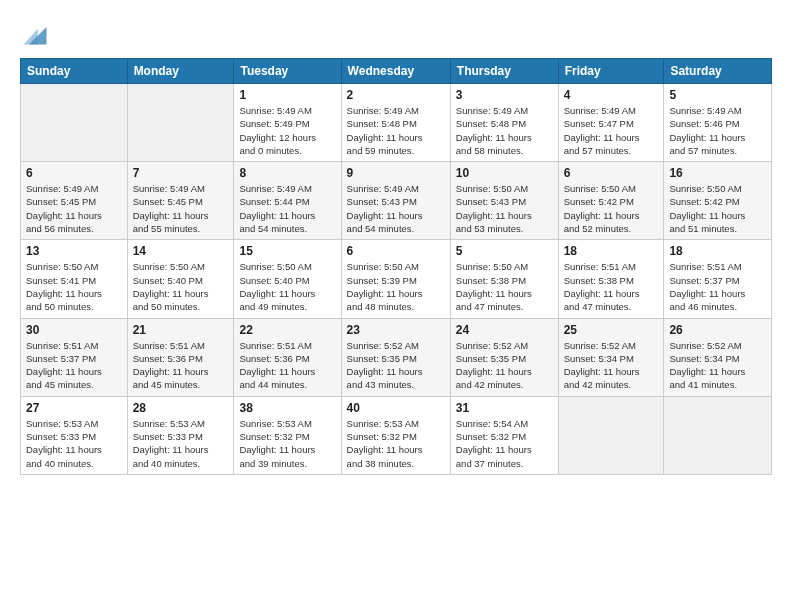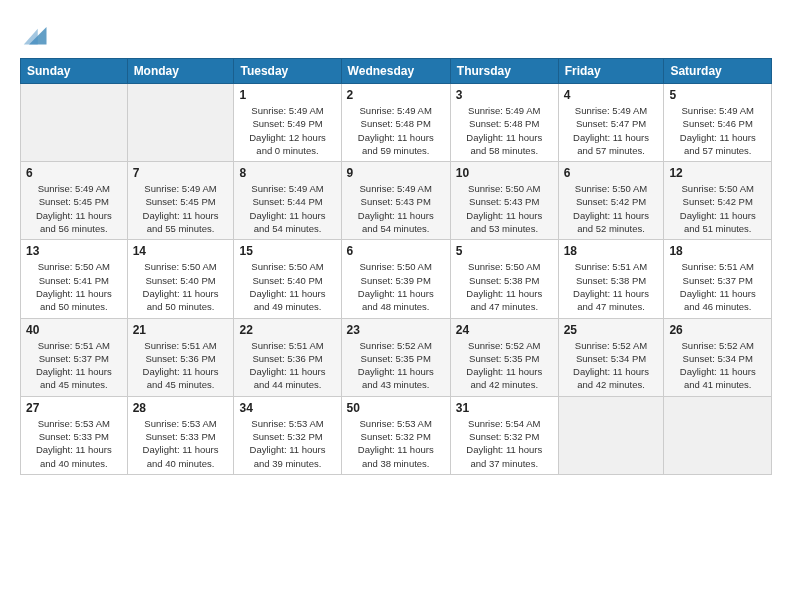--- a/index.html
+++ b/index.html
@@ -89,21 +89,20 @@
     .cell-day {
       font-size: 12px;
       font-weight: bold;
       color: #222;
       margin-bottom: 2px;
     }
     .cell-info {
       font-size: 9.5px;
       color: #333;
       line-height: 1.4;
-      text-align: center;
     }
     .empty-cell {
       background: #f0f0f0 !important;
     }
     .calendar tr:nth-child(even) td.empty-cell {
       background: #e8e8e8 !important;
     }
   </style>
 </head>
 <body>
@@ -184,21 +183,21 @@
           </td>
           <td>
             <div class="cell-day">10</div>
             <div class="cell-info">Sunrise: 5:50 AM<br>Sunset: 5:43 PM<br>Daylight: 11 hours<br>and 53 minutes.</div>
           </td>
           <td>
             <div class="cell-day">6</div>
             <div class="cell-info">Sunrise: 5:50 AM<br>Sunset: 5:42 PM<br>Daylight: 11 hours<br>and 52 minutes.</div>
           </td>
           <td>
-            <div class="cell-day">12</div>
+            <div class="cell-day">16</div>
             <div class="cell-info">Sunrise: 5:50 AM<br>Sunset: 5:42 PM<br>Daylight: 11 hours<br>and 51 minutes.</div>
           </td>
         </tr>
         <tr>
           <td>
             <div class="cell-day">13</div>
             <div class="cell-info">Sunrise: 5:50 AM<br>Sunset: 5:41 PM<br>Daylight: 11 hours<br>and 50 minutes.</div>
           </td>
           <td>
             <div class="cell-day">14</div>
@@ -220,21 +219,21 @@
             <div class="cell-day">18</div>
             <div class="cell-info">Sunrise: 5:51 AM<br>Sunset: 5:38 PM<br>Daylight: 11 hours<br>and 47 minutes.</div>
           </td>
           <td>
             <div class="cell-day">18</div>
             <div class="cell-info">Sunrise: 5:51 AM<br>Sunset: 5:37 PM<br>Daylight: 11 hours<br>and 46 minutes.</div>
           </td>
         </tr>
         <tr>
           <td>
-            <div class="cell-day">40</div>
+            <div class="cell-day">30</div>
             <div class="cell-info">Sunrise: 5:51 AM<br>Sunset: 5:37 PM<br>Daylight: 11 hours<br>and 45 minutes.</div>
           </td>
           <td>
             <div class="cell-day">21</div>
             <div class="cell-info">Sunrise: 5:51 AM<br>Sunset: 5:36 PM<br>Daylight: 11 hours<br>and 45 minutes.</div>
           </td>
           <td>
             <div class="cell-day">22</div>
             <div class="cell-info">Sunrise: 5:51 AM<br>Sunset: 5:36 PM<br>Daylight: 11 hours<br>and 44 minutes.</div>
           </td>
@@ -258,25 +257,25 @@
         <tr>
           <td>
             <div class="cell-day">27</div>
             <div class="cell-info">Sunrise: 5:53 AM<br>Sunset: 5:33 PM<br>Daylight: 11 hours<br>and 40 minutes.</div>
           </td>
           <td>
             <div class="cell-day">28</div>
             <div class="cell-info">Sunrise: 5:53 AM<br>Sunset: 5:33 PM<br>Daylight: 11 hours<br>and 40 minutes.</div>
           </td>
           <td>
-            <div class="cell-day">34</div>
+            <div class="cell-day">38</div>
             <div class="cell-info">Sunrise: 5:53 AM<br>Sunset: 5:32 PM<br>Daylight: 11 hours<br>and 39 minutes.</div>
           </td>
           <td>
-            <div class="cell-day">50</div>
+            <div class="cell-day">40</div>
             <div class="cell-info">Sunrise: 5:53 AM<br>Sunset: 5:32 PM<br>Daylight: 11 hours<br>and 38 minutes.</div>
           </td>
           <td>
             <div class="cell-day">31</div>
             <div class="cell-info">Sunrise: 5:54 AM<br>Sunset: 5:32 PM<br>Daylight: 11 hours<br>and 37 minutes.</div>
           </td>
           <td class="empty-cell"></td>
           <td class="empty-cell"></td>
         </tr>
       </tbody>

